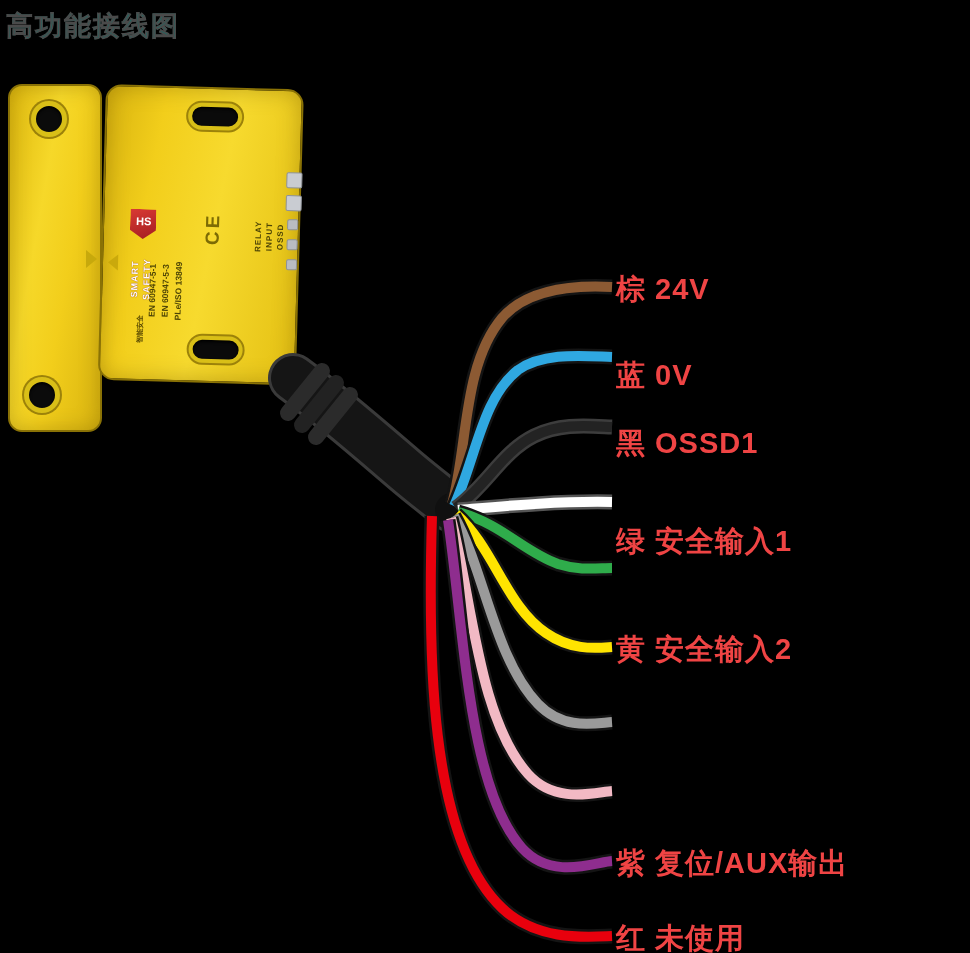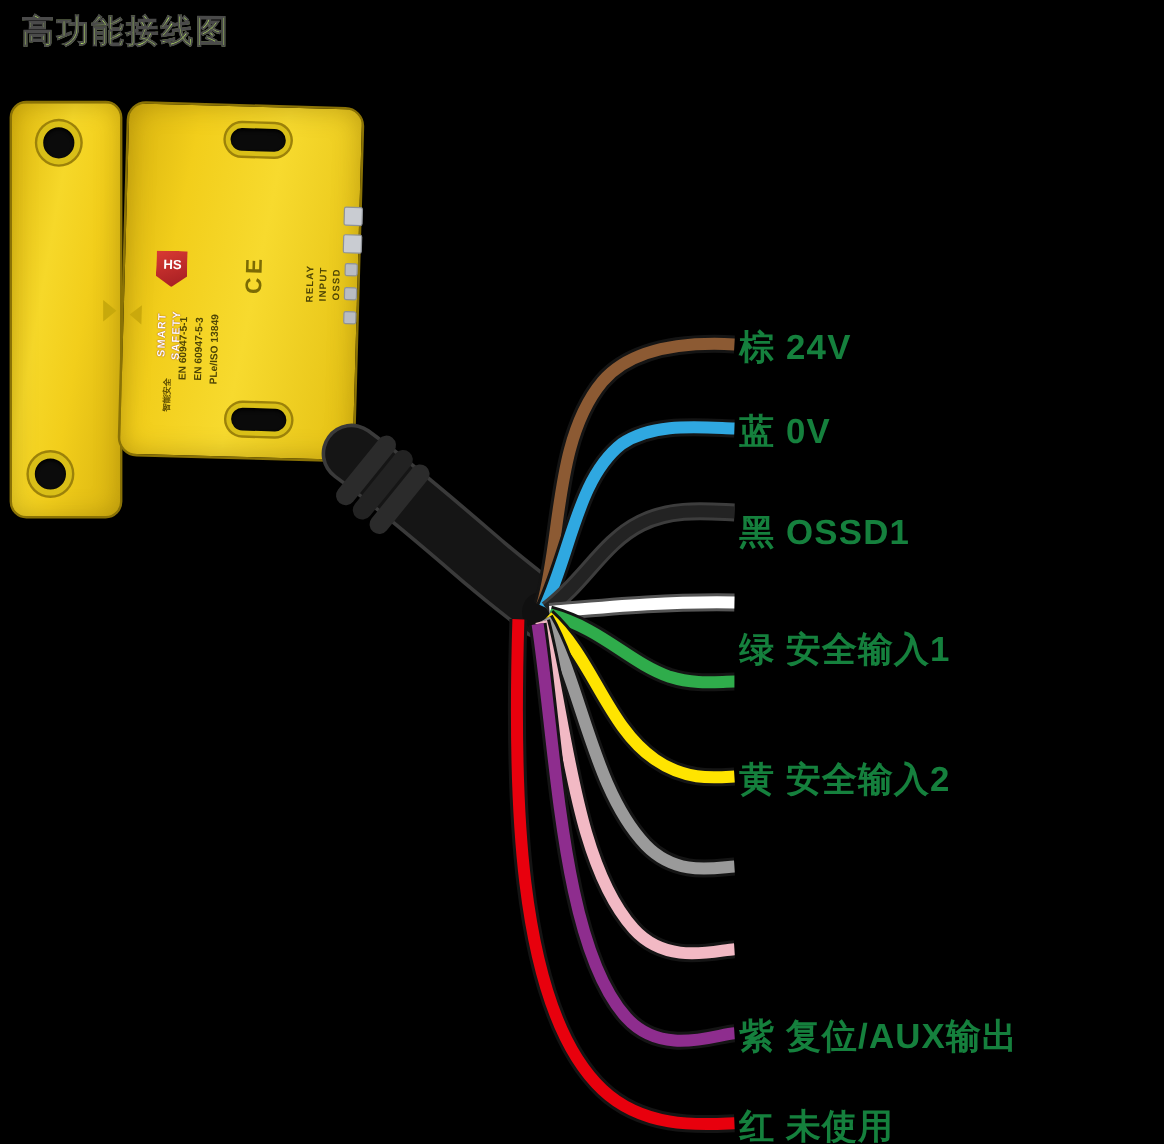--- a/index.html
+++ b/index.html
@@ -1,23 +1,23 @@
 <!DOCTYPE html>
 <html><head>
 <meta charset="utf-8">
 <style>
   html,body{margin:0;padding:0;background:#000;}
   .stage{
     position:relative;width:970px;height:953px;background:#000;
     overflow:hidden;font-family:"Liberation Sans", sans-serif;
   }
   .page-title{
-    position:absolute;left:18px;top:8px;
+    position:absolute;left:6px;top:8px;
     font-size:27px;font-weight:700;letter-spacing:2px;
-    color:#bef264;-webkit-text-stroke:.6px #4a4a4a;
+    color:#0f766e;-webkit-text-stroke:.6px #4a4a4a;
     text-shadow:0 0 2px #000;
   }
   
   .actuator{
     position:absolute;left:8px;top:84px;width:94px;height:348px;
     background:linear-gradient(100deg,#dfb90f 0%,#f6d829 35%,#f2ce1b 60%,#d9b410 100%);
     border:2px solid #8a7205;border-radius:14px;box-sizing:border-box;
     box-shadow:inset 0 0 20px rgba(110,85,0,.35);
   }
   .hole{
@@ -77,21 +77,21 @@
   .led.s3{left:183px;top:168px;width:11px;height:11px;background:#b9bcc2;}
   .tri-left{
     position:absolute;left:5px;top:168px;width:0;height:0;
     border-top:8px solid transparent;border-bottom:8px solid transparent;
     border-right:10px solid #caa90c;
   }
   
   .wires-svg{position:absolute;left:0;top:0;}
   
   .wire-label{
-    position:absolute;left:616px;font-size:29px;font-weight:700;color:#15803d;
+    position:absolute;left:616px;font-size:29px;font-weight:700;color:#ef4444;
     white-space:nowrap;text-shadow:1px 1px 2px #000,-1px -1px 2px #000;
     letter-spacing:1px;
   }
 </style>
 </head>
 <body>
 
 <div class="stage">
 
   <div class="page-title">高功能接线图</div>
@@ -173,20 +173,20 @@
     <path d="M451,518 C472,598 478,718 528,774 C556,805 596,792 612,791" fill="none" stroke-width="10" stroke="#F2B9C4"></path>
 
     <path d="M448,520 C464,628 468,788 522,848 C552,881 596,862 612,861" fill="none" stroke="#141414" stroke-width="15"></path>
     <path d="M448,520 C464,628 468,788 522,848 C552,881 596,862 612,861" fill="none" stroke-width="10" stroke="#8E2D8E"></path>
 
     <path d="M432,516 C428,648 428,838 502,908 C538,942 588,937 612,936" fill="none" stroke="#141414" stroke-width="15"></path>
     <path d="M432,516 C428,648 428,838 502,908 C538,942 588,937 612,936" fill="none" stroke-width="10" stroke="#E8000D"></path>
   </svg>
 
   <div class="wire-label" style="top:270px">棕 24V</div>
-  <div class="wire-label" style="top:340px">蓝 0V</div>
+  <div class="wire-label" style="top:356px">蓝 0V</div>
   <div class="wire-label" style="top:424px">黑 OSSD1</div>
   <div class="wire-label" style="top:522px">绿 安全输入1</div>
   <div class="wire-label" style="top:630px">黄 安全输入2</div>
   <div class="wire-label" style="top:844px">紫 复位/AUX输出</div>
   <div class="wire-label" style="top:919px">红 未使用</div>
 
 </div>
 
 </body></html>

